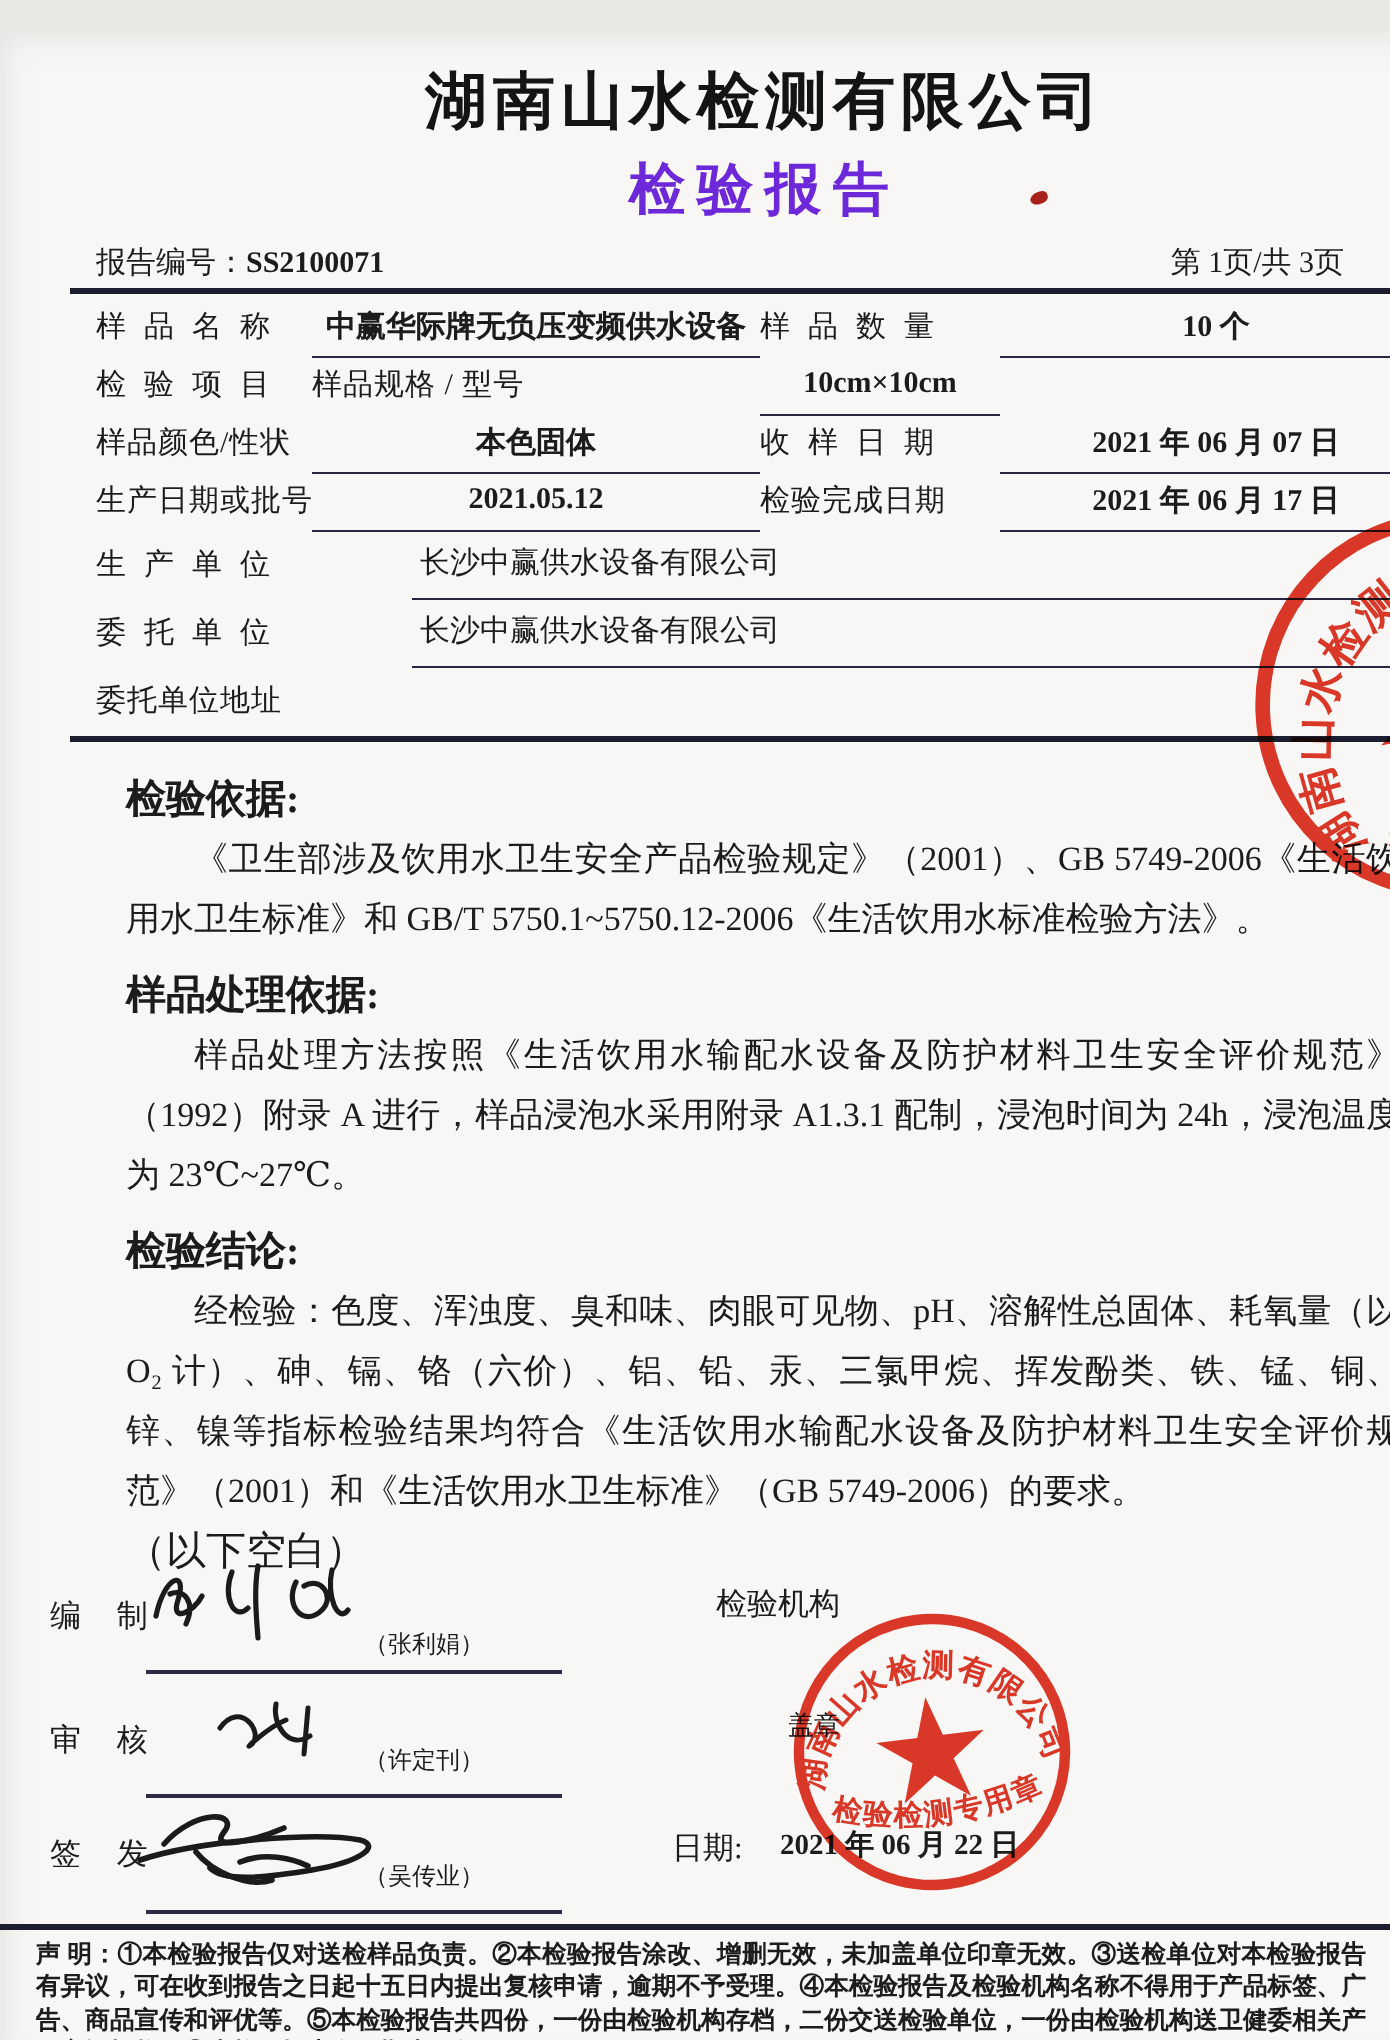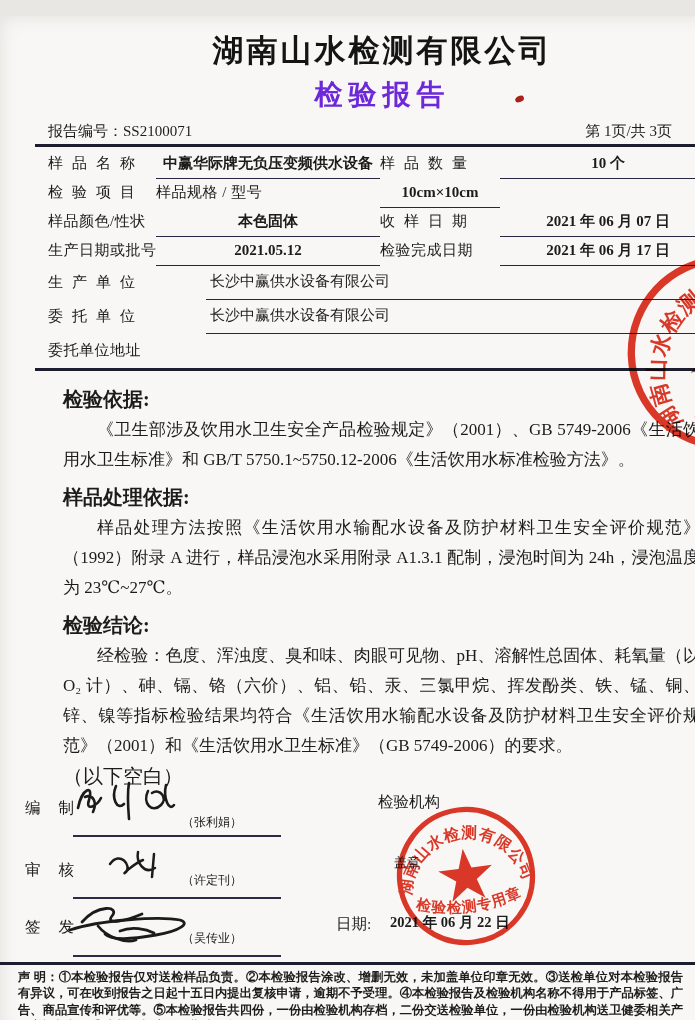--- a/index.html
+++ b/index.html
@@ -7,21 +7,21 @@
     position:relative;width:695px;height:1020px;margin:16px auto;
     background:#f8f7f5;overflow:hidden;color:#1c1c1c;
     font-family:"Liberation Serif","DejaVu Serif",serif;
     box-shadow:inset 0 0 18px rgba(120,115,105,.18);
     padding-left:35px;
   }
   
   .company-title{margin:14px 0 0;text-align:center;font-size:31px;font-weight:bold;letter-spacing:3px;color:#141414;}
   .doc-title{margin:4px 0 0;text-align:center;font-size:28px;font-weight:bold;letter-spacing:6px;color:#6d28d9;}
   .meta-row{display:flex;justify-content:space-between;align-items:flex-end;padding:8px 58px 3px 13px;font-size:15px;}
-  .meta-left b{font-weight:normal;}
+  .meta-left b{font-weight:bold;}
   .rule{height:3px;background:#1d1d30;}
   .rule-mid{height:3px;background:#1d1d30;margin-top:1px;}
   
   .info-table{padding:2px 14px 0 13px;font-size:15px;}
   .row4{display:grid;grid-template-columns:108px 224px 120px 1fr;height:29px;align-items:center;}
   .roww{display:grid;grid-template-columns:158px 1fr;height:34px;align-items:center;}
   .lbl{letter-spacing:.5px;white-space:pre;}
   .uv{height:100%;display:flex;align-items:center;justify-content:center;font-weight:bold;border-bottom:1.6px solid #262640;}
   .uvw{height:100%;display:flex;align-items:center;font-weight:normal;border-bottom:1.6px solid #262640;padding-left:4px;}
   .uvw.noline{border-bottom:none;}
@@ -29,21 +29,21 @@
   .sections{padding:6px 30px 0 28px;}
   .sec-title{margin:9px 0 0;font-size:20px;font-weight:bold;}
   .sec-text{margin:2px 0 0;font-size:17px;line-height:30px;text-indent:2em;text-align:justify;}
   .blank-note{margin:0;font-size:20px;line-height:30px;}
   
   .sig-area{position:absolute;left:0;top:758px;width:695px;height:195px;font-size:15.5px;}
   .sig-label{position:absolute;letter-spacing:7px;}
   .sig-name{position:absolute;font-size:12px;}
   .sig-line{position:absolute;height:1.6px;background:#2c2c46;}
   .sig-svg{position:absolute;}
-  .org-label{position:absolute;left:378px;top:18px;}
+  .org-label{position:absolute;left:358px;top:18px;}
   .seal-hint{position:absolute;left:394px;top:80px;font-size:13px;color:#222;}
   .date-label{position:absolute;left:336px;top:140px;}
   .date-value{position:absolute;left:390px;top:139px;font-weight:bold;font-size:14.5px;white-space:pre;}
   
   .stamp1{position:absolute;left:390px;top:26px;width:152px;height:152px;mix-blend-mode:multiply;opacity:.93;transform:rotate(-7deg);}
   .stamp2{position:absolute;left:618px;top:230px;width:213px;height:213px;mix-blend-mode:multiply;opacity:.93;transform:rotate(-47deg);}
   .stamp-text{font-family:"Liberation Serif","DejaVu Serif",serif;font-weight:bold;}
   
   .footer{position:absolute;left:0;top:946px;width:695px;}
   .statement{margin:4px 0 0;padding:0 12px 0 18px;font-size:12.3px;line-height:1.33;font-weight:600;text-align:justify;}

